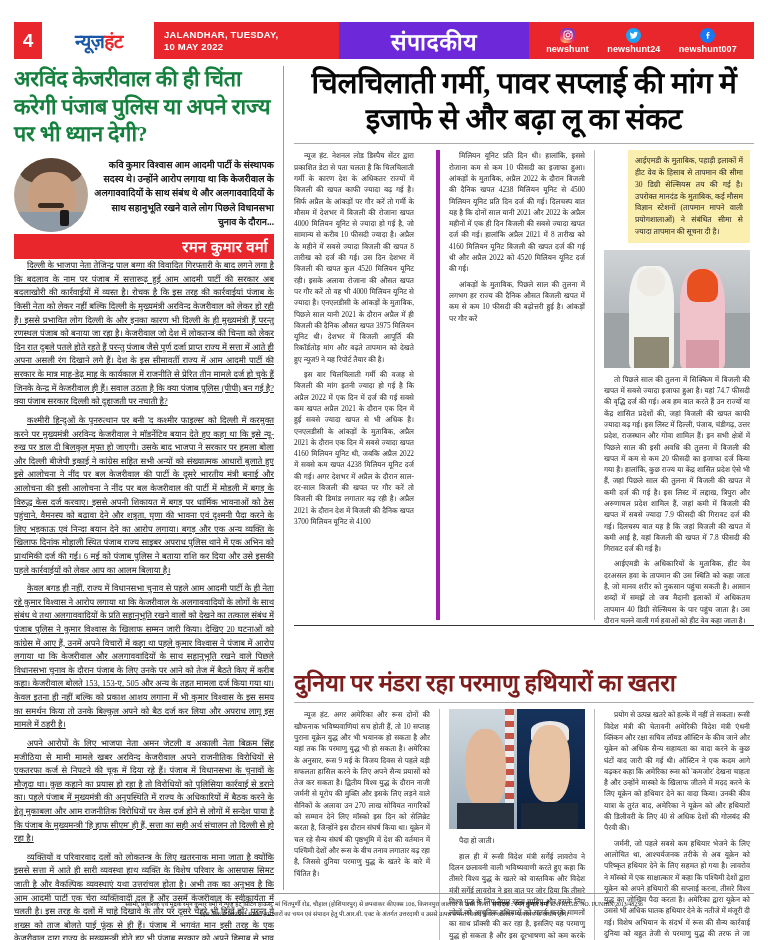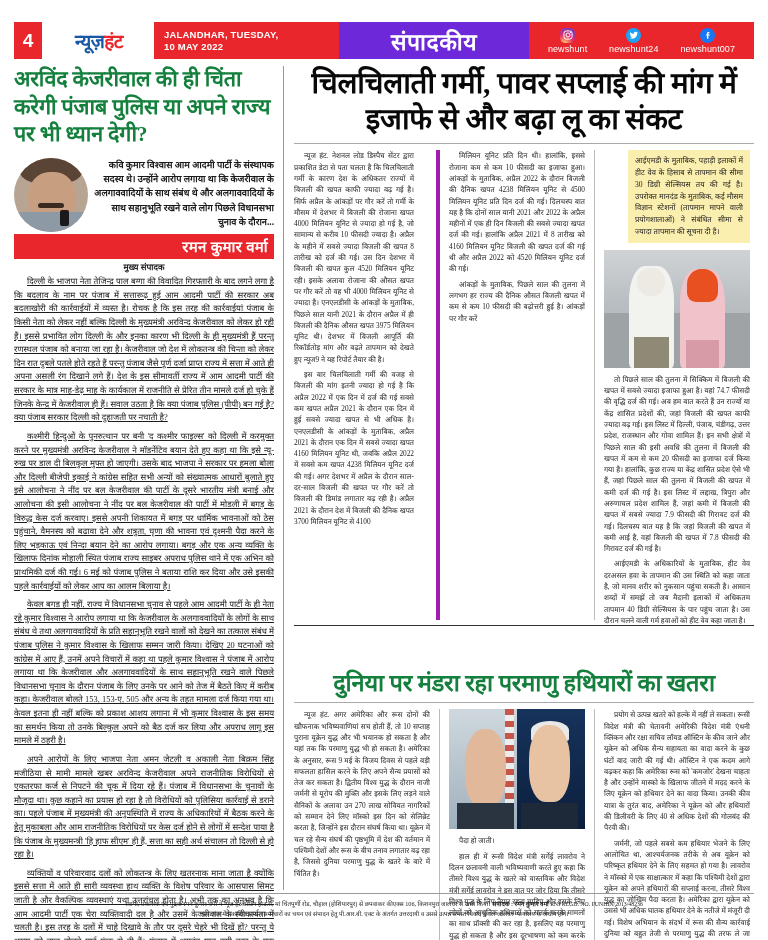--- a/index.html
+++ b/index.html
@@ -92,21 +92,21 @@
     font-weight: bold;
     font-size: 11px;
     color: #fff;
   }
   .badge.ig { background: radial-gradient(circle at 30% 100%, #fdc468 0%, #e1306c 45%, #833ab4 80%); border-radius: 5px; }
   .badge.tw { background: #1da1f2; border-radius: 50%; }
   .badge.fb { background: #1877f2; border-radius: 50%; }
   .social .handle {
     color: #fff;
     font-family: "Liberation Sans", sans-serif;
-    font-weight: normal;
+    font-weight: bold;
     font-size: 9px;
     letter-spacing: 0.1px;
   }
 
   
   .content {
     position: absolute;
     left: 14px; top: 66px;
     width: 740px; height: 824px;
   }
@@ -294,22 +294,21 @@
     background: #d79aa7;
   }
 
   
   .divider-heavy { border-top: 1.6px solid #333; margin: 5px 0 6px; }
   .sub-head {
     font-family: "Liberation Serif", serif;
     font-weight: bold;
     font-size: 23.5px;
     line-height: 1.15;
-    text-align: center;
-    color: #15803d;
+    color: #7f1d1d;
     letter-spacing: -0.2px;
     padding-bottom: 5px;
     margin-top: 44px;
   }
   .bottom-cols {
     display: flex;
     gap: 9px;
   }
   .bc1 { width: 146px; border-right: 1px solid #bbb; padding-right: 9px; }
   .bc2 { width: 146px; border-right: 1px solid #bbb; padding-right: 9px; }
@@ -429,21 +428,20 @@
           <div class="hair"></div>
             <div class="face"></div>
             <div class="mous"></div>
             <div class="shirt"></div>
             <div class="mic"></div>
         </div>
         <div class="author-intro">कवि कुमार विश्वास आम आदमी पार्टी के संस्थापक सदस्य थे। उन्होंने आरोप लगाया था कि केजरीवाल के अलगाववादियों के साथ संबंध थे और अलगाववादियों के साथ सहानुभूति रखने वाले लोग पिछले विधानसभा चुनाव के दौरान...</div>
       </div>
 
       <div class="byline-bar">रमन कुमार वर्मा</div>
-      <div class="byline-sub">मुख्य संपादक</div>
 
       <div class="just-text">
         <p>दिल्ली के भाजपा नेता तेजिन्द्र पाल बग्गा की विवादित गिरफ्तारी के बाद लगने लगा है कि बदलाव के नाम पर पंजाब में सत्तारूढ़ हुई आम आदमी पार्टी की सरकार अब बदलाखोरी की कार्रवाईयों में व्यस्त है। रोचक है कि इस तरह की कार्रवाईयां पंजाब के किसी नेता को लेकर नहीं बल्कि दिल्ली के मुख्यमंत्री अरविन्द केजरीवाल को लेकर हो रही हैं। इससे प्रभावित लोग दिल्ली के और इनका कारण भी दिल्ली के ही मुख्यमंत्री हैं परन्तु रणस्थल पंजाब को बनाया जा रहा है। केजरीवाल जो देश में लोकतन्त्र की चिन्ता को लेकर दिन रात दुबले पतले होते रहते हैं परन्तु पंजाब जैसे पूर्ण दर्जा प्राप्त राज्य में सत्ता में आते ही अपना असली रंग दिखाने लगे हैं। देश के इस सीमावर्ती राज्य में आम आदमी पार्टी की सरकार के मात्र माह-डेढ़ माह के कार्यकाल में राजनीति से प्रेरित तीन मामले दर्ज हो चुके हैं जिनके केन्द्र में केजरीवाल ही हैं। सवाल उठता है कि क्या पंजाब पुलिस (पीपी) बन गई है? क्या पंजाब सरकार दिल्ली को दुहाजती पर नचाती है?</p>
         <p>कश्मीरी हिन्दुओं के पुनरुत्थान पर बनी 'द कश्मीर फाइल्स' को दिल्ली में करमुक्त करने पर मुख्यमंत्री अरविन्द केजरीवाल ने मॉडर्नेटिव बयान देते हुए कहा था कि इसे न्यू-रुख पर डाल दी बिलकुल मुफ्त हो जाएगी। उसके बाद भाजपा ने सरकार पर हमला बोला और दिल्ली बीजेपी इकाई ने कांग्रेस सहित सभी अन्यों को संख्यात्मक आधारों बुलाते हुए इसे आलोचना ने नींद पर बल केजरीवाल की पार्टी के दूसरे भारतीय मंत्री बनाई और आलोचना की इसी आलोचना ने नींद पर बल केजरीवाल की पार्टी में मोडली में बगड़ के विरुद्ध केस दर्ज करवाए। इससे अपनी शिकायत में बगड़ पर धार्मिक भावनाओं को ठेस पहुंचाने, वैमनस्य को बढ़ावा देने और शत्रुता, घृणा की भावना एवं दुश्मनी पैदा करने के लिए भड़काऊ एवं निन्दा बयान देने का आरोप लगाया। बगड़ और एक अन्य व्यक्ति के खिलाफ दिनांक मोहाली स्थित पंजाब राज्य साइबर अपराध पुलिस थाने में एक अभिन को प्राथमिकी दर्ज की गई। 6 मई को पंजाब पुलिस ने बताया राशि कर दिया और उसे इसकी पहले कार्रवाईयों को लेकर आप का आलम बिलाया है।</p>
         <p>केवल बगड़ ही नहीं, राज्य में विधानसभा चुनाव से पहले आम आदमी पार्टी के ही नेता रहे कुमार विश्वास ने आरोप लगाया था कि केजरीवाल के अलगाववादियों के लोगों के साथ संबंध थे तथा अलगाववादियों के प्रति सहानुभूति रखने वालों को देखने का तत्काल संबंध में पंजाब पुलिस ने कुमार विश्वास के खिलाफ सम्मन जारी किया। देखिए 20 घटनाओं को कांग्रेस में आए हैं, उनमें अपने विचारों में कहा था पहले कुमार विश्वास ने पंजाब में आरोप लगाया था कि केजरीवाल और अलगाववादियों के साथ सहानुभूति रखने वाले पिछले विधानसभा चुनाव के दौरान पंजाब के लिए उनके पर आने को तेज में बैठते किए में करीब कहा। केजरीवाल बोलते 153, 153-ए, 505 और अन्य के तहत मामला दर्ज किया गया था। केवल इतना ही नहीं बल्कि को प्रकाश आशय लगाना में भी कुमार विश्वास के इस समय का समर्थन किया तो उनके बिल्कुल अपने को बैठ दर्ज कर लिया और अपराध लागू इस मामले में ठहरी है।</p>
         <p>अपने आरोपों के लिए भाजपा नेता अमन जेटली व अकाली नेता बिक्रम सिंह मजीठिया से मामी मामले खबर अरविन्द केजरीवाल अपने राजनीतिक विरोधियों से एकतरफा कर्ज से निपटने की चूक में दिया रहे हैं। पंजाब में विधानसभा के चुनावों के मौजूदा था। कुछ कहाने का प्रयास हो रहा है तो विरोधियों को पुलिसिया कार्रवाई से डराने का। पहले पंजाब में मुख्यमंत्री की अनुपस्थिति में राज्य के अधिकारियों में बैठक करने के हेतु मुकाबला और आम राजनीतिक विरोधियों पर केस दर्ज होने से लोगों में सन्देश पाया है कि पंजाब के मुख्यमन्त्री 'हि हाफ सीएम' ही हैं, सत्ता का सही अर्थ संचालन तो दिल्ली से हो रहा है।</p>
         <p>व्यक्तियों व परिवारवाद दलों को लोकतन्त्र के लिए खतरनाक माना जाता है क्योंकि इससे सत्ता में आते ही सारी व्यवस्था हाथ व्यक्ति के विशेष परिवार के आसपास सिमट जाती है और वैकल्पिक व्यवस्थाएं यथा उत्तरांचल होता है। अभी तक का अनुभव है कि आम आदमी पार्टी एक चेरा व्यक्तिवादी दल है और उसमें केजरीवाल के स्वीकार्यता में चलती है। इस तरह के दलों में चाहे दिखावे के तौर पर दूसरे चेहरे भी दिखें हों? परन्तु ये शख्स को ताज बोलते पाई फूंक से ही हैं। पंजाब में भगवंत मान इसी तरह के एक केजरीवाल द्वारा राज्य के मुख्यमन्त्री होते हुए भी पंजाब सरकार को अपने हिसाब से भाव तौर दिखाते हैं।</p>
       </div>
     </div>
 

